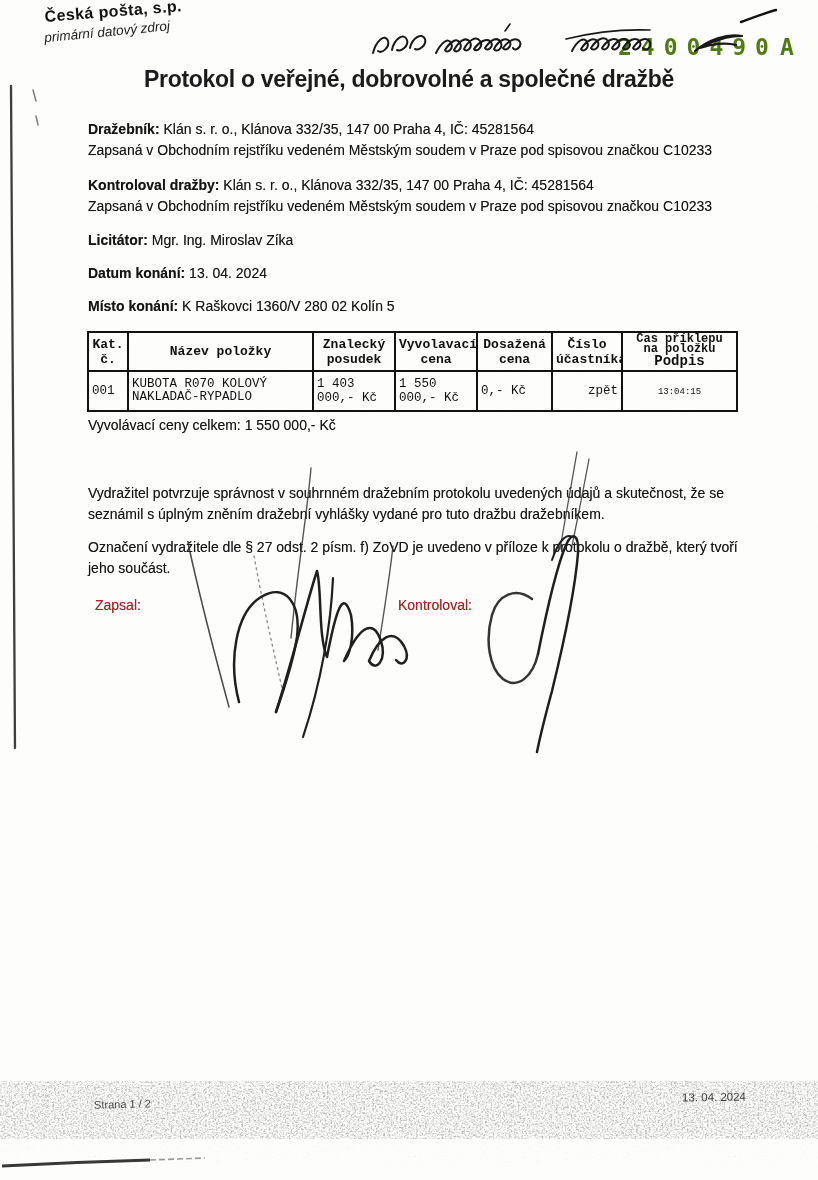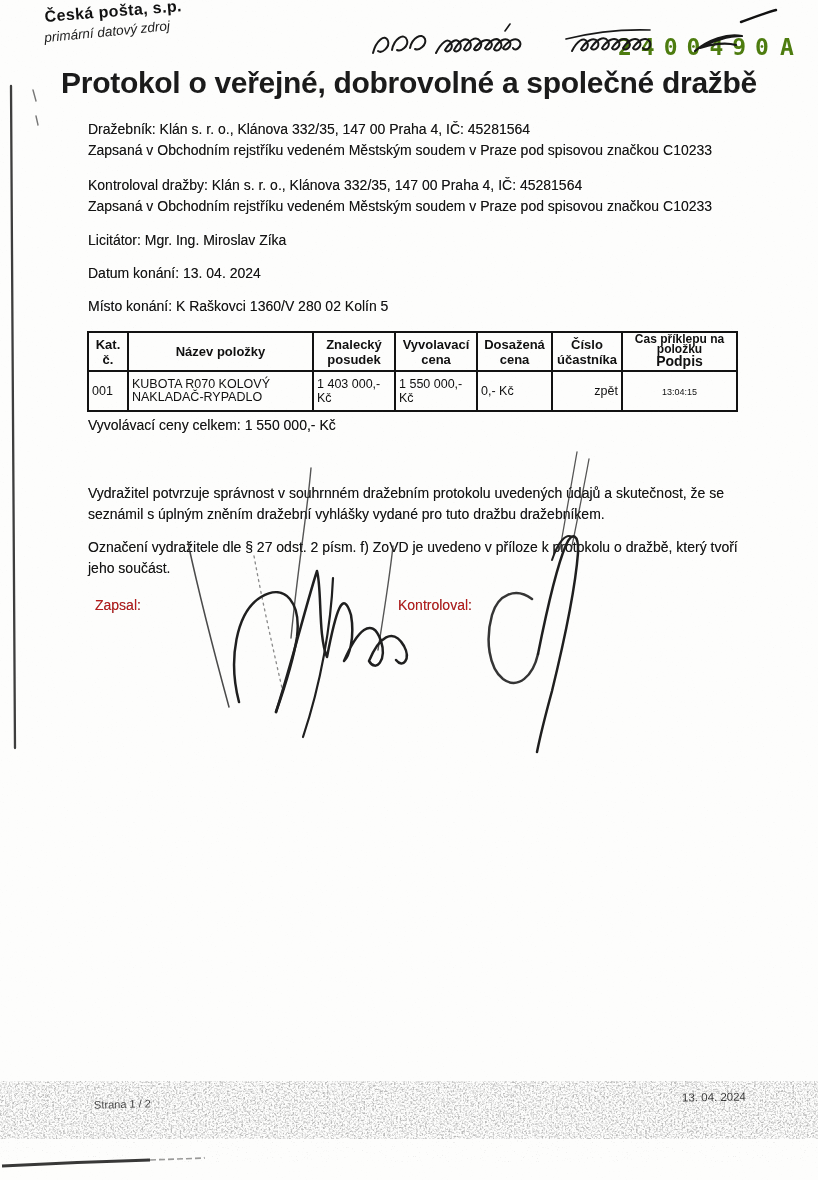--- a/index.html
+++ b/index.html
@@ -10,27 +10,27 @@
   }
   .page *{box-sizing:border-box;}
   
   .org{position:absolute;left:44px;top:8px;transform:rotate(-4.5deg);transform-origin:left top;}
   .org-name{font-size:16px;font-weight:bold;letter-spacing:.4px;color:#111;}
   .org-sub{font-size:13.5px;font-style:italic;margin-top:3px;margin-left:-2px;color:#1c1c1c;transform:rotate(-1deg);}
   .stamp{position:absolute;left:618px;top:2px;font-size:23px;font-weight:bold;
          letter-spacing:9px;color:#4d7c0f;font-family:"DejaVu Sans Mono",monospace;margin-top:32px;}
   .stamp .suffix{letter-spacing:0;margin-left:2px;}
   .title{position:absolute;left:0;top:66px;width:100%;text-align:center;margin:0;
-         font-size:30px;font-weight:600;letter-spacing:-.3px;color:#1b1b1b;}
+         font-size:23px;font-weight:600;letter-spacing:-.3px;color:#1b1b1b;}
   
   .tline{position:absolute;left:88px;width:664px;font-size:14px;line-height:21px;color:#141414;
          text-shadow:0 0 .4px rgba(0,0,0,.45);}
-  .lbl{font-weight:normal;}
+  .lbl{font-weight:bold;}
   
-  .lots{position:absolute;left:87px;top:331px;border-collapse:collapse;table-layout:fixed;width:649px;}
+  .lots{position:absolute;left:87px;top:331px;border-collapse:collapse;table-layout:fixed;width:649px;font-family:Liberation Mono, monospace;}
   .lots th,.lots td{border:2px solid #121212;padding:1px 3px;vertical-align:middle;overflow:hidden;}
   .lots th{font-size:13px;font-weight:bold;text-align:center;line-height:15px;height:34px;color:#101010;}
   .lots td{font-size:12.5px;height:40px;color:#101010;}
   .th-small{display:block;font-size:12px;font-weight:bold;line-height:10px;}
   .th-podpis{display:block;font-size:14px;font-weight:bold;line-height:15px;}
   .td-kat{font-size:12px;}
   .td-nazev{font-size:11.5px;line-height:13px;padding-left:4px;}
   .td-num{font-size:12.5px;padding-left:4px;}
   .td-cislo{text-align:right;}
   .td-podpis{vertical-align:top;text-align:center;}

